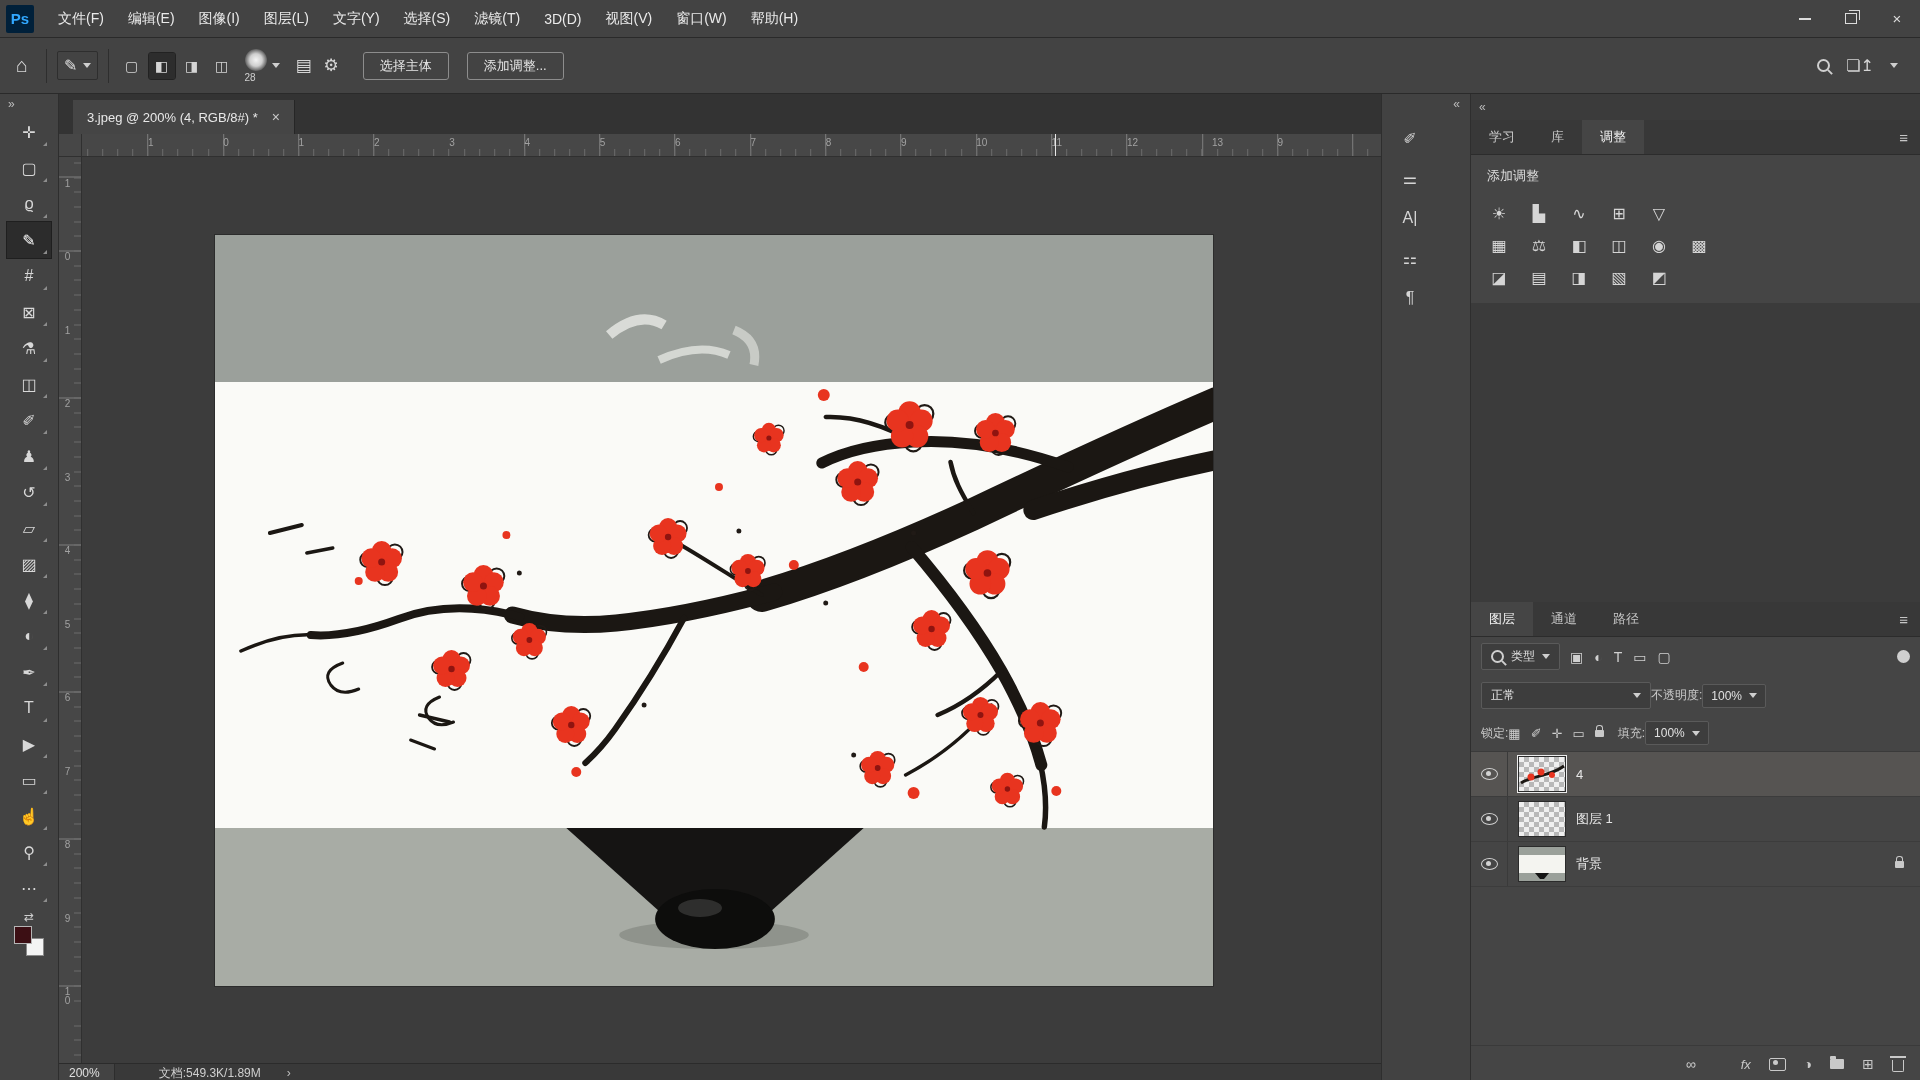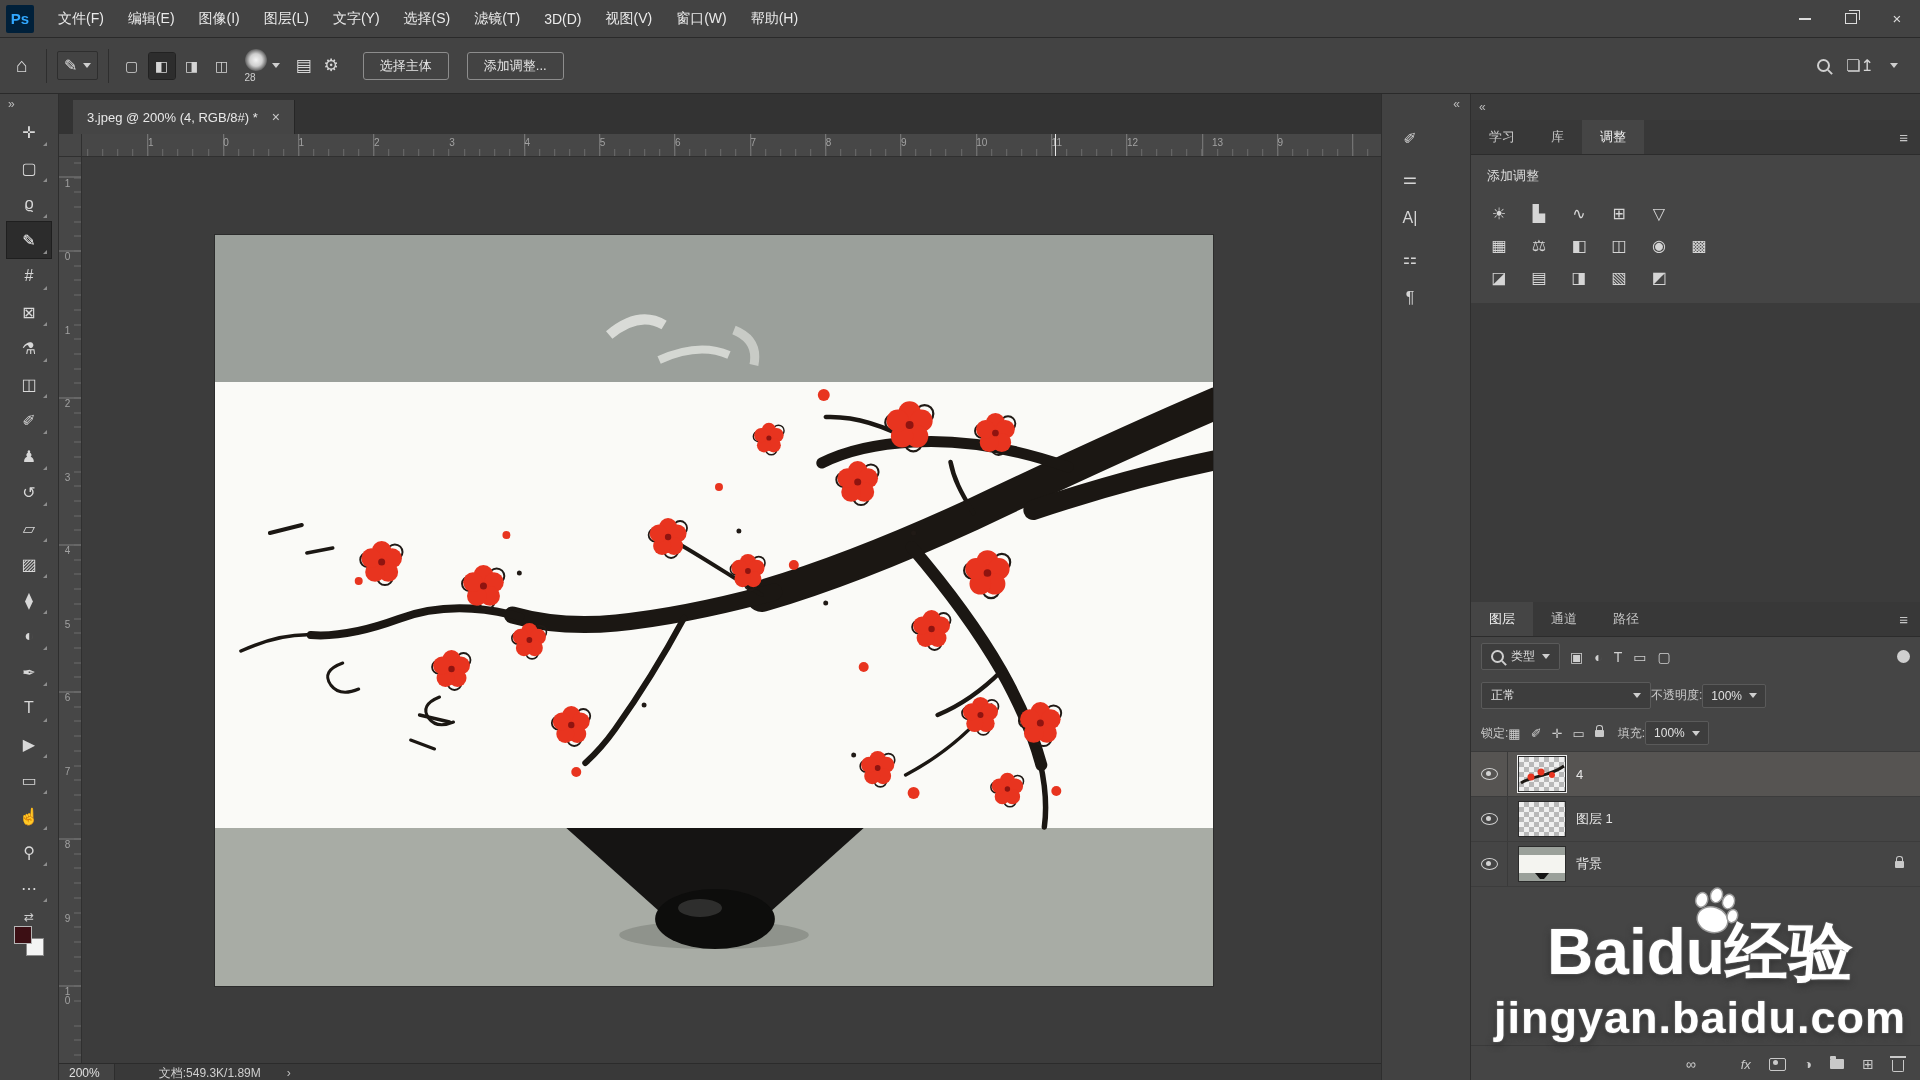--- a/index.html
+++ b/index.html
@@ -753,31 +753,13 @@
           <span class="maskico"></span>
           <span class="g">◑</span>
           <span class="folderico"></span>
           <span class="g">⊞</span>
           <span class="trashico"></span>
         </div>
       </section>
     </div>
   </div>
 
-  <div class="watermark">
-    <div class="wm-line1">
-      <span>Bai</span>
-      <span class="wm-du"><span>du</span>
-        <svg class="wm-paw" width="52" height="52" viewBox="0 0 70 70">
-          <g fill="#ffffff" stroke="#9a9a9a" stroke-width="2">
-            <ellipse cx="35" cy="46" rx="21" ry="17"></ellipse>
-            <ellipse cx="13" cy="25" rx="8" ry="10"></ellipse>
-            <ellipse cx="30" cy="13" rx="8" ry="10"></ellipse>
-            <ellipse cx="48" cy="16" rx="8" ry="10"></ellipse>
-            <ellipse cx="59" cy="33" rx="7" ry="9"></ellipse>
-          </g>
-        </svg>
-      </span>
-      <span>经验</span>
-    </div>
-    <div class="wm-line2">jingyan.baidu.com</div>
-  </div>
 </div>
 
 </body></html>

